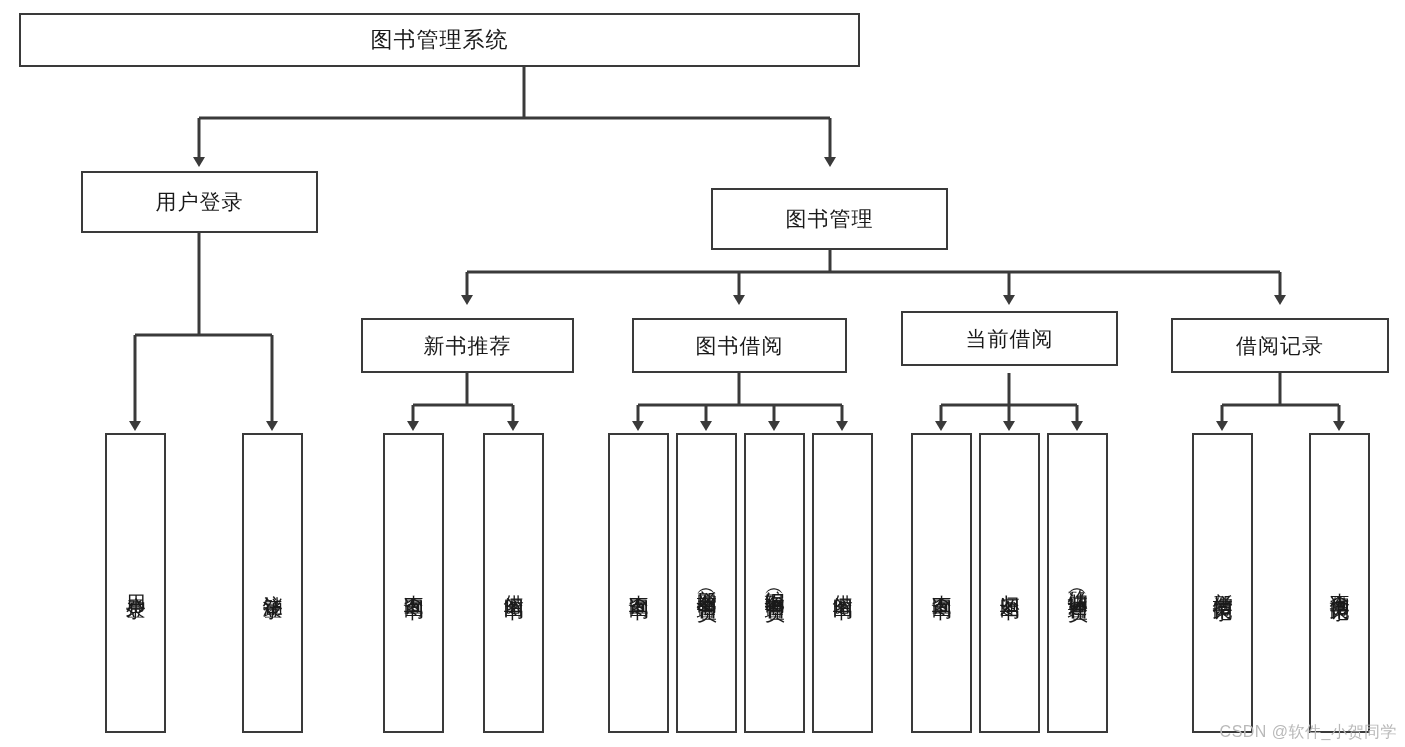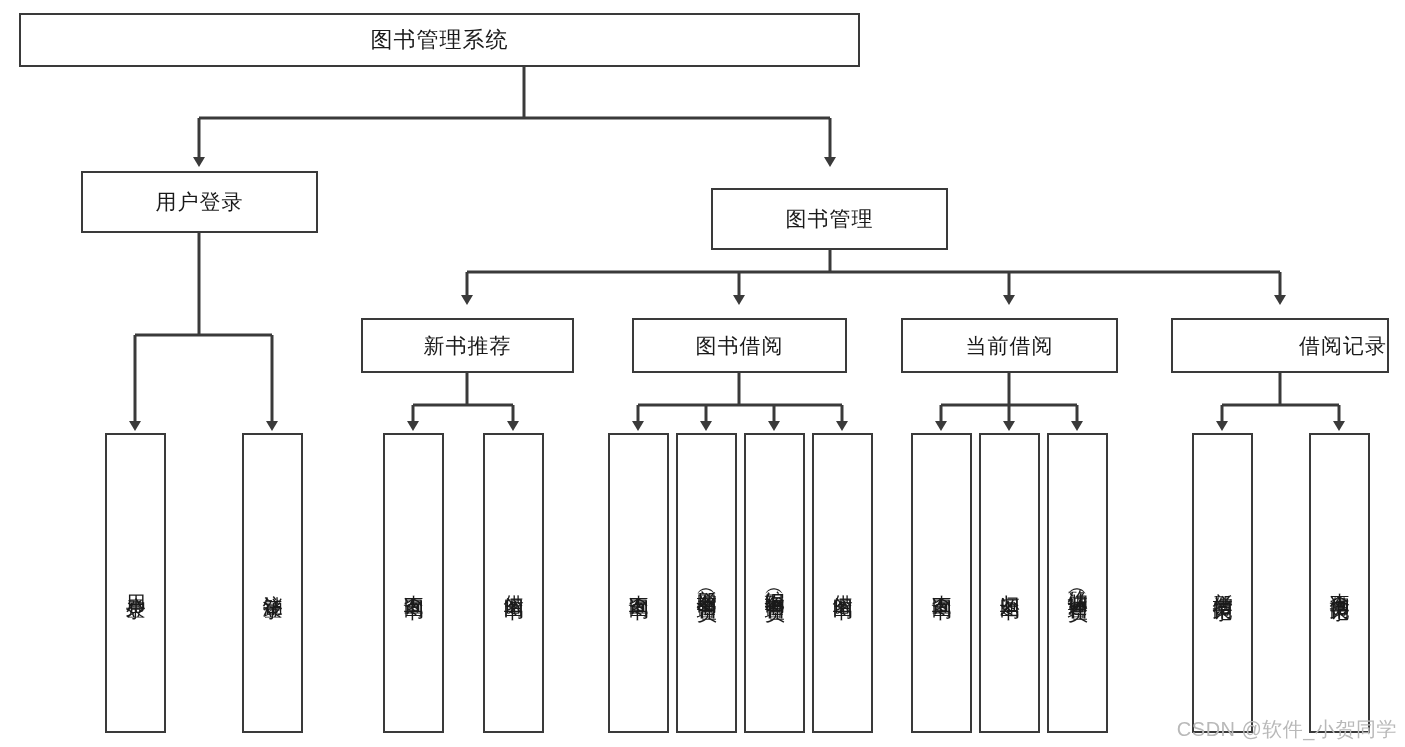--- a/index.html
+++ b/index.html
@@ -52,21 +52,21 @@
   }
   .node-v > span {
     writing-mode: vertical-rl;
     text-orientation: upright;
     display: block;
   }
   #watermark {
     position: absolute;
     right: 8px;
     bottom: 4px;
-    font-size: 20px;
+    font-size: 16px;
     color: #b9b9b9;
     letter-spacing: 0.5px;
     z-index: 5;
     white-space: nowrap;
   }
 </style>
 </head>
 <body>
 
 <div id="canvas">
@@ -131,24 +131,24 @@
   <div class="node node-h" style="left:711px; top:171px; width:237px; height:62px;margin-top:17px;">
     <span>图书管理</span>
   </div>
 
   <div class="node node-h" style="left:361px; top:318px; width:213px; height:55px;">
     <span>新书推荐</span>
   </div>
   <div class="node node-h" style="left:632px; top:318px; width:215px; height:55px;">
     <span>图书借阅</span>
   </div>
-  <div class="node node-h" style="left:901px; top:318px; width:217px; height:55px;">
+  <div class="node node-h" style="left:901px; top:311px; width:217px; height:55px;">
     <span>当前借阅</span>
   </div>
-  <div class="node node-h" style="left:1171px; top:318px; width:218px; height:55px;justify-content:flex-end;">
+  <div class="node node-h" style="left:1171px; top:318px; width:218px; height:55px;">
     <span>借阅记录</span>
   </div>
 
   <div class="node node-v" style="left:105px; top:433px; width:61px; height:300px;">
     <span>用户登录</span>
   </div>
   <div class="node node-v" style="left:242px; top:433px; width:61px; height:300px;">
     <span>注销登录</span>
   </div>
 

